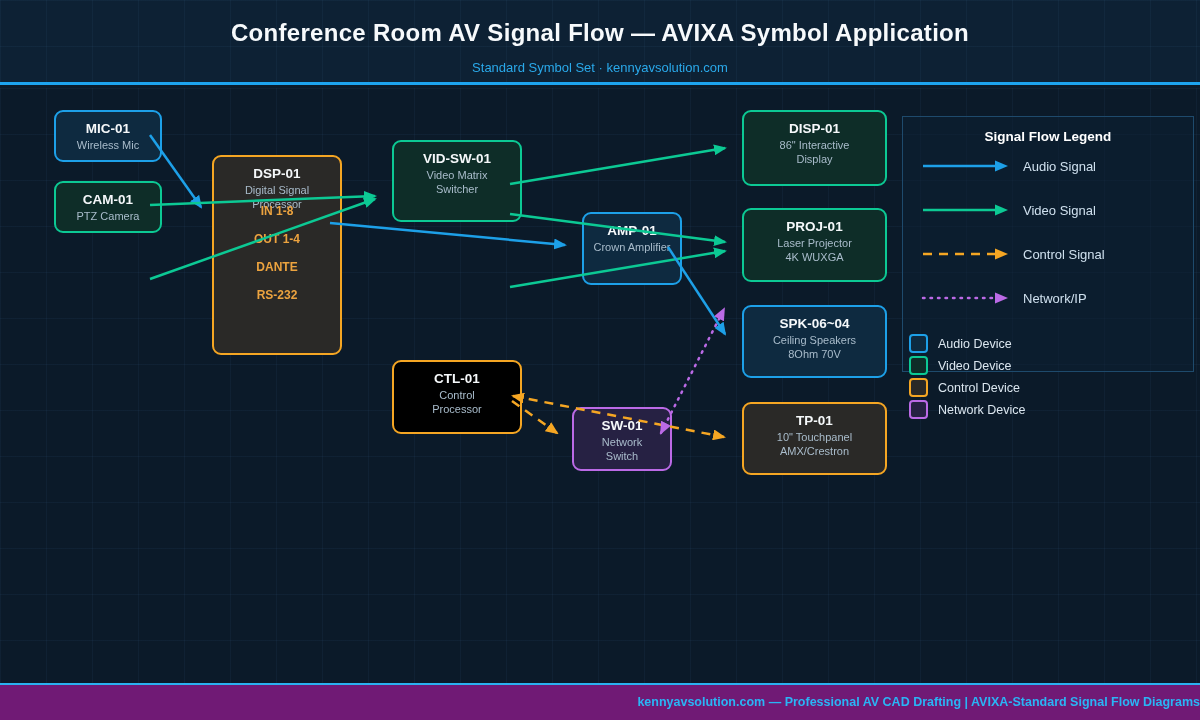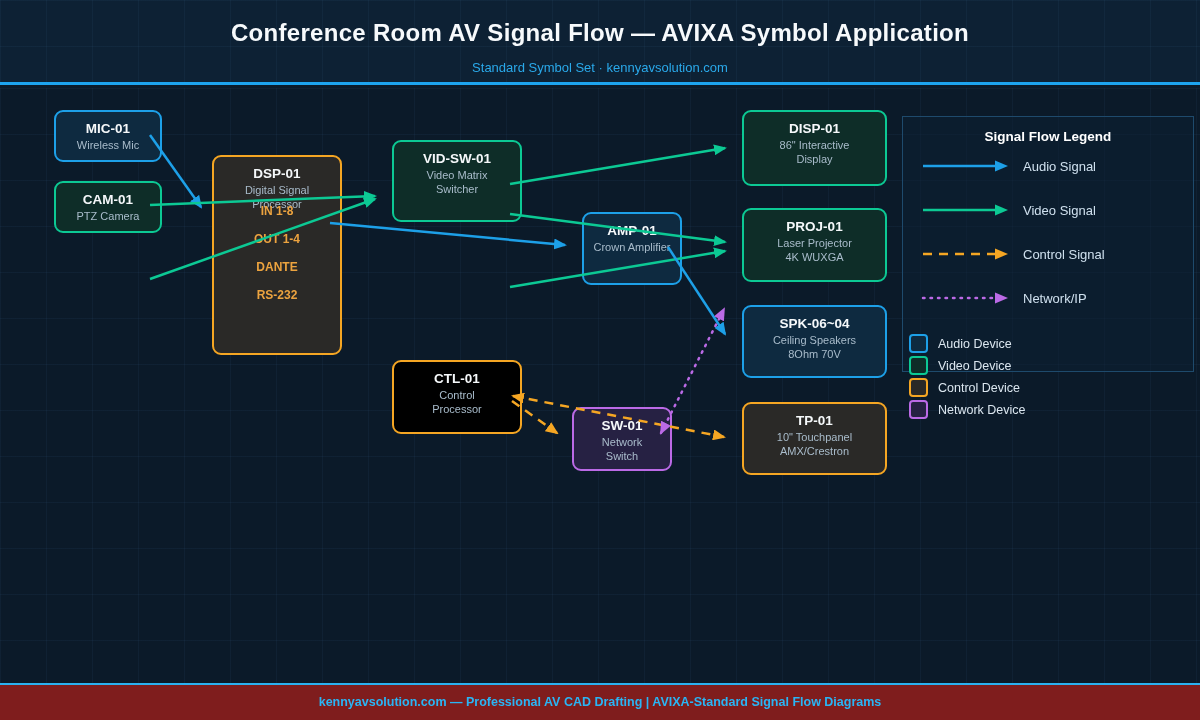--- a/index.html
+++ b/index.html
@@ -28,22 +28,22 @@
     margin:0;padding-top:19px;
     font-size:24px;font-weight:bold;color:#f7fafc;letter-spacing:0.3px;
   }
   #page-subtitle{
     margin:4px;padding-top:9px;font-size:13px;color:#2aa9ea;
   }
 
   
   #footer{
     position:absolute;left:0;bottom:0;width:1200px;height:37px;
-    background-color:#7f1d1d;border-top:2px solid #2bb1f0;box-sizing:border-box;
-    text-align:center;
+    background-color:#701a75;border-top:2px solid #2bb1f0;box-sizing:border-box;
+    text-align:right;
   }
   #footer-text{
     line-height:34px;font-size:12.5px;font-weight:bold;color:#2ab5f5;
   }
 
   
   #nodes{position:absolute;left:12px;top:0;width:1200px;height:720px;}
   #edges{position:absolute;left:0;top:0;width:1200px;height:720px;pointer-events:none;}
 
   .node{

